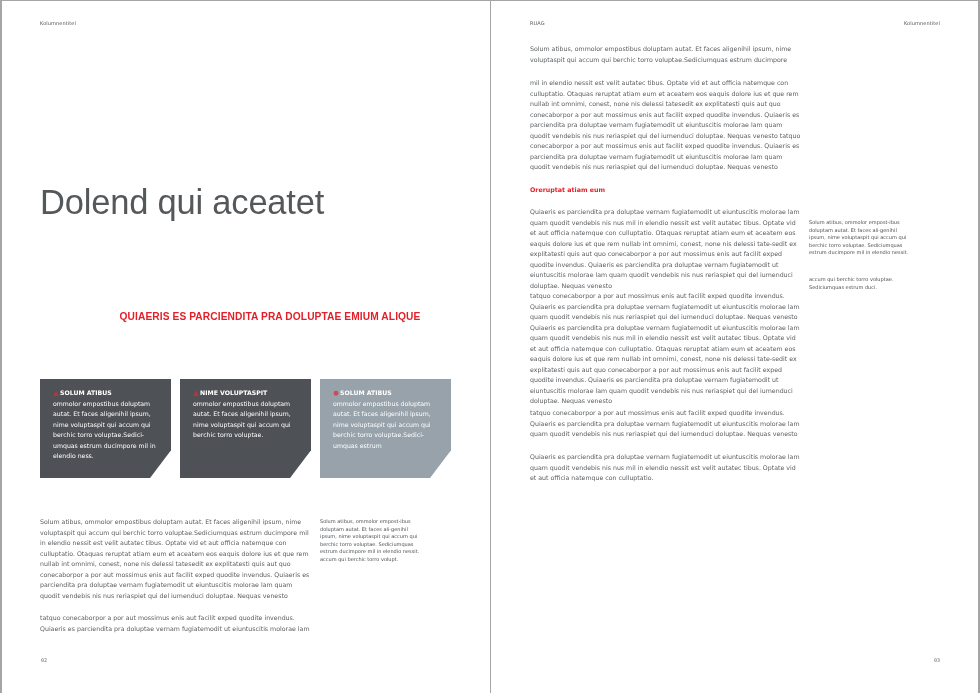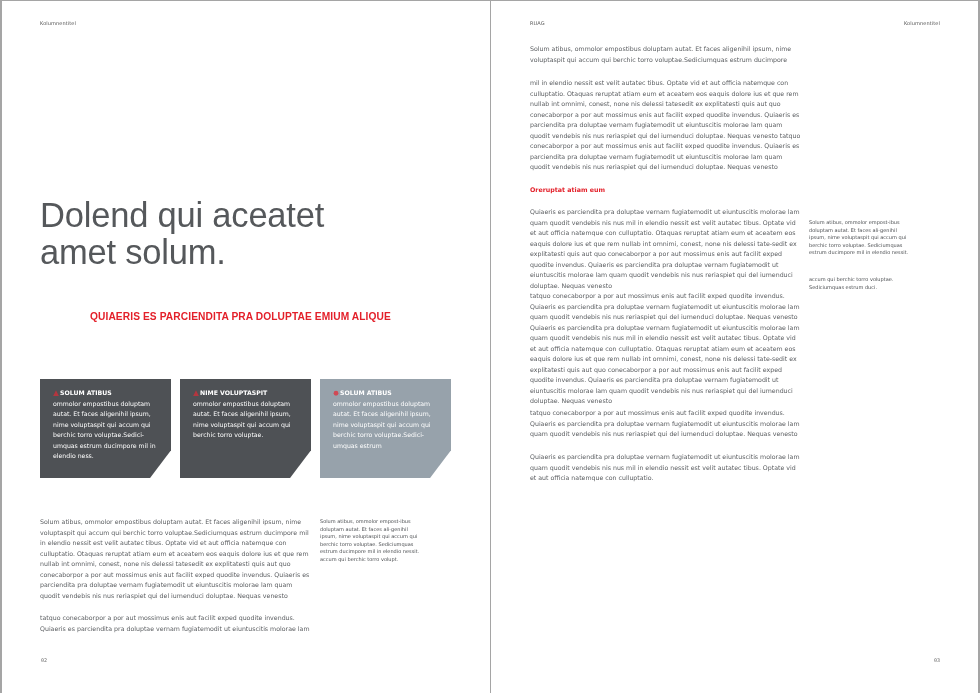--- a/index.html
+++ b/index.html
@@ -5,22 +5,22 @@
   * { margin:0; padding:0; box-sizing:border-box; }
   html, body { width:980px; height:693px; background:#ffffff; overflow:hidden; }
   body { font-family:"DejaVu Sans", sans-serif; color:#4a4d50; position:relative; }
   .spread { position:absolute; left:0; top:0; width:980px; height:693px; border-top:1px solid #a5a5a5; border-left:2px solid #a5a5a5; border-right:2px solid #a5a5a5; }
   .gutter { position:absolute; left:490px; top:0; width:1px; height:693px; background:#a5a5a5; }
   .page { position:absolute; top:0; height:693px; }
   .page.left { left:0; width:490px; }
   .page.right { left:491px; width:489px; }
   .running { position:absolute; top:20px; font-size:5px; color:#555; letter-spacing:0.1px; }
   .folio { position:absolute; top:657px; font-size:5px; color:#666; font-family:"DejaVu Sans Mono", monospace; }
-  .headline { position:absolute; left:40px; top:197px; font-size:34.5px; line-height:37px; font-weight:300; color:#55585b; font-family:"Liberation Sans", sans-serif; letter-spacing:-0.2px; }
-  .pull { position:absolute; right:40px; top:309px; width:360px; text-align:left; color:#e3202a; font-family:"Liberation Sans", sans-serif; font-weight:bold; font-size:10.2px; line-height:15.5px; letter-spacing:0.1px; }
+  .headline { position:absolute; left:40px; top:184px; font-size:34.5px; line-height:37px; font-weight:300; color:#55585b; font-family:"Liberation Sans", sans-serif; letter-spacing:-0.2px;text-align:center; }
+  .pull { position:absolute; right:40px; top:309px; width:360px; text-align:center; color:#e3202a; font-family:"Liberation Sans", sans-serif; font-weight:bold; font-size:10.2px; line-height:15.5px; letter-spacing:0.1px; }
   .box { position:absolute; top:379px; width:131px; height:99px; padding:9px 8px 0 13px; color:#ffffff; font-size:6.2px; line-height:10.5px; clip-path:polygon(0 0,100% 0,100% 72%,84% 100%,0 100%); }
   .box.dark { background:#4e5155; }
   .box.light { background:#97a2ab; }
   .box .title { font-weight:bold; font-size:6.2px; text-transform:uppercase; display:flex; align-items:center; }
   .box .mark { width:6px; height:6px; margin-right:1px; background:#b3363f; clip-path:polygon(0 100%,50% 0,100% 100%); display:inline-block; }
   .box.light .mark { background:#d04a55; clip-path:circle(40%); }
   .body { position:absolute; font-size:6.25px; line-height:10.5px; color:#5a5d60; }
   .side { position:absolute; font-size:5px; line-height:7.5px; color:#4a4d50; }
   .subhead { position:absolute; font-size:6.3px; color:#e3202a; font-weight:bold; }
   p { margin:0; }
@@ -29,21 +29,20 @@
 <body>
 
 <div class="spread"></div>
 <div class="gutter"></div>
 
 <div class="page left">
   <div class="running" style="left:40px;">Kolumnentitel</div>
 
   <h1 class="headline">
     <span style="display:block">Dolend qui aceatet</span>
-    <span style="display:block">amet solum.</span>
   </h1>
 
   <div class="pull">
     <span style="display:block">QUIAERIS ES PARCIENDITA PRA DOLUPTAE EMIUM ALIQUE</span>
   </div>
 
   <div class="box dark" style="left:40px;">
     <div class="title">
         <span class="mark"></span>
         <span>SOLUM ATIBUS</span>

